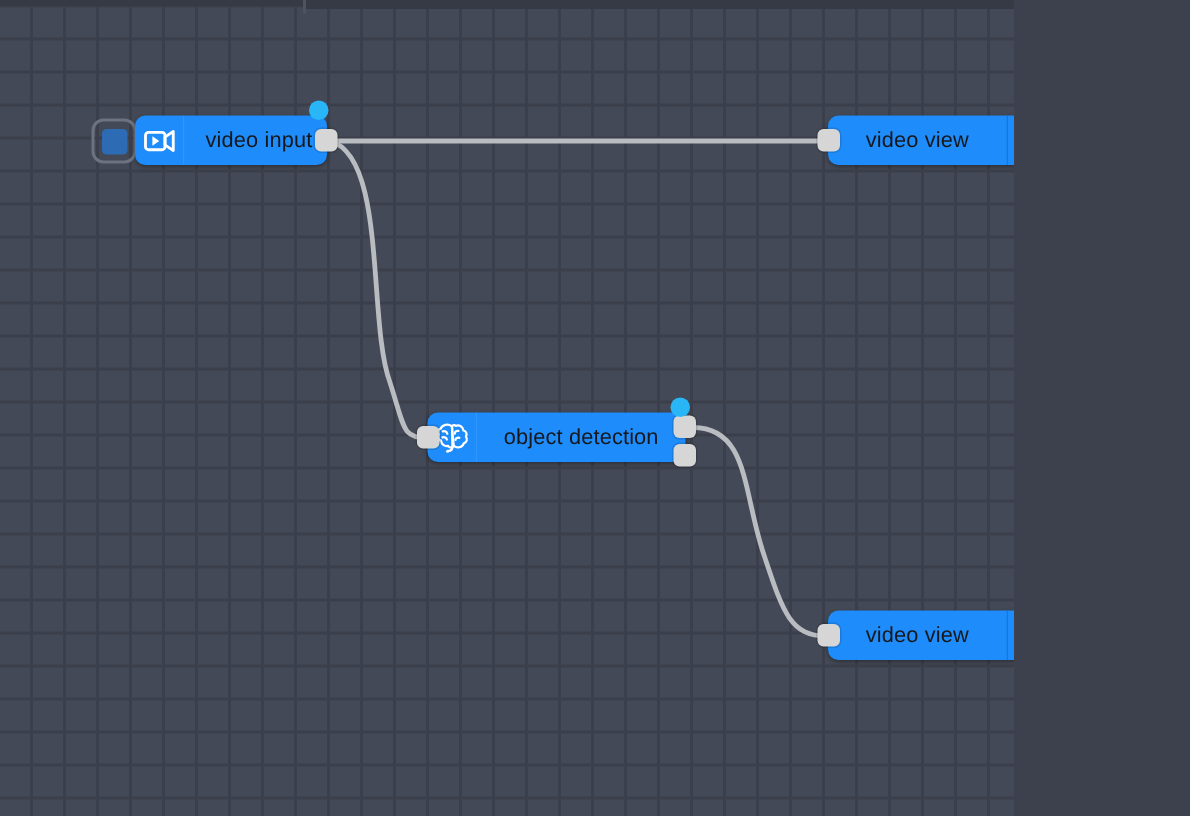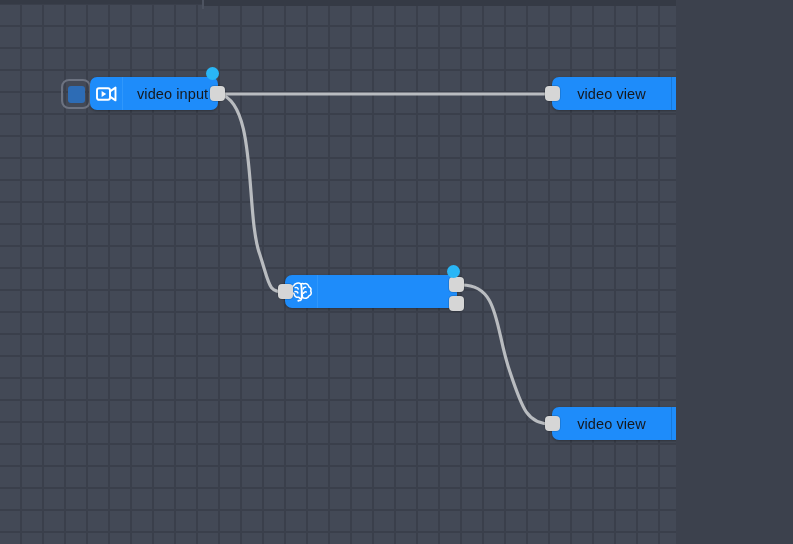--- a/index.html
+++ b/index.html
@@ -223,20 +223,21 @@
           <path d="M5.2 6.6 C6.6 6.1 7.9 6.8 8.2 8.1"></path>
           <path d="M5.0 10.6 C6.3 10.2 7.6 10.8 7.9 12.0"></path>
           <path d="M15.6 6.3 C14.3 6.0 13.2 6.9 13.2 8.1"></path>
           <path d="M16.2 10.9 C15.0 10.5 13.8 11.2 13.6 12.3"></path>
           <path d="M9.0 19.6 C10.9 19.6 11.6 18.6 11.6 17.0"></path>
           <circle cx="8.4" cy="19.8" r="1.0" fill="#ffffff" stroke="none"></circle>
         </g>
       </svg>
     </div>
 
+    <div class="node-label">object detection</div>
 
     <div class="port in" style="top:9px;"></div>
     <div class="port out" style="top:2px;"></div>
     <div class="port out" style="top:21px;"></div>
     <div class="status-dot" style="right:-3px; top:-10px;"></div>
   </div>
 
   <div class="node" id="n-video-view-bottom" style="left:552px; top:407px; width:152px;">
 
     <div class="node-label">video view</div>

